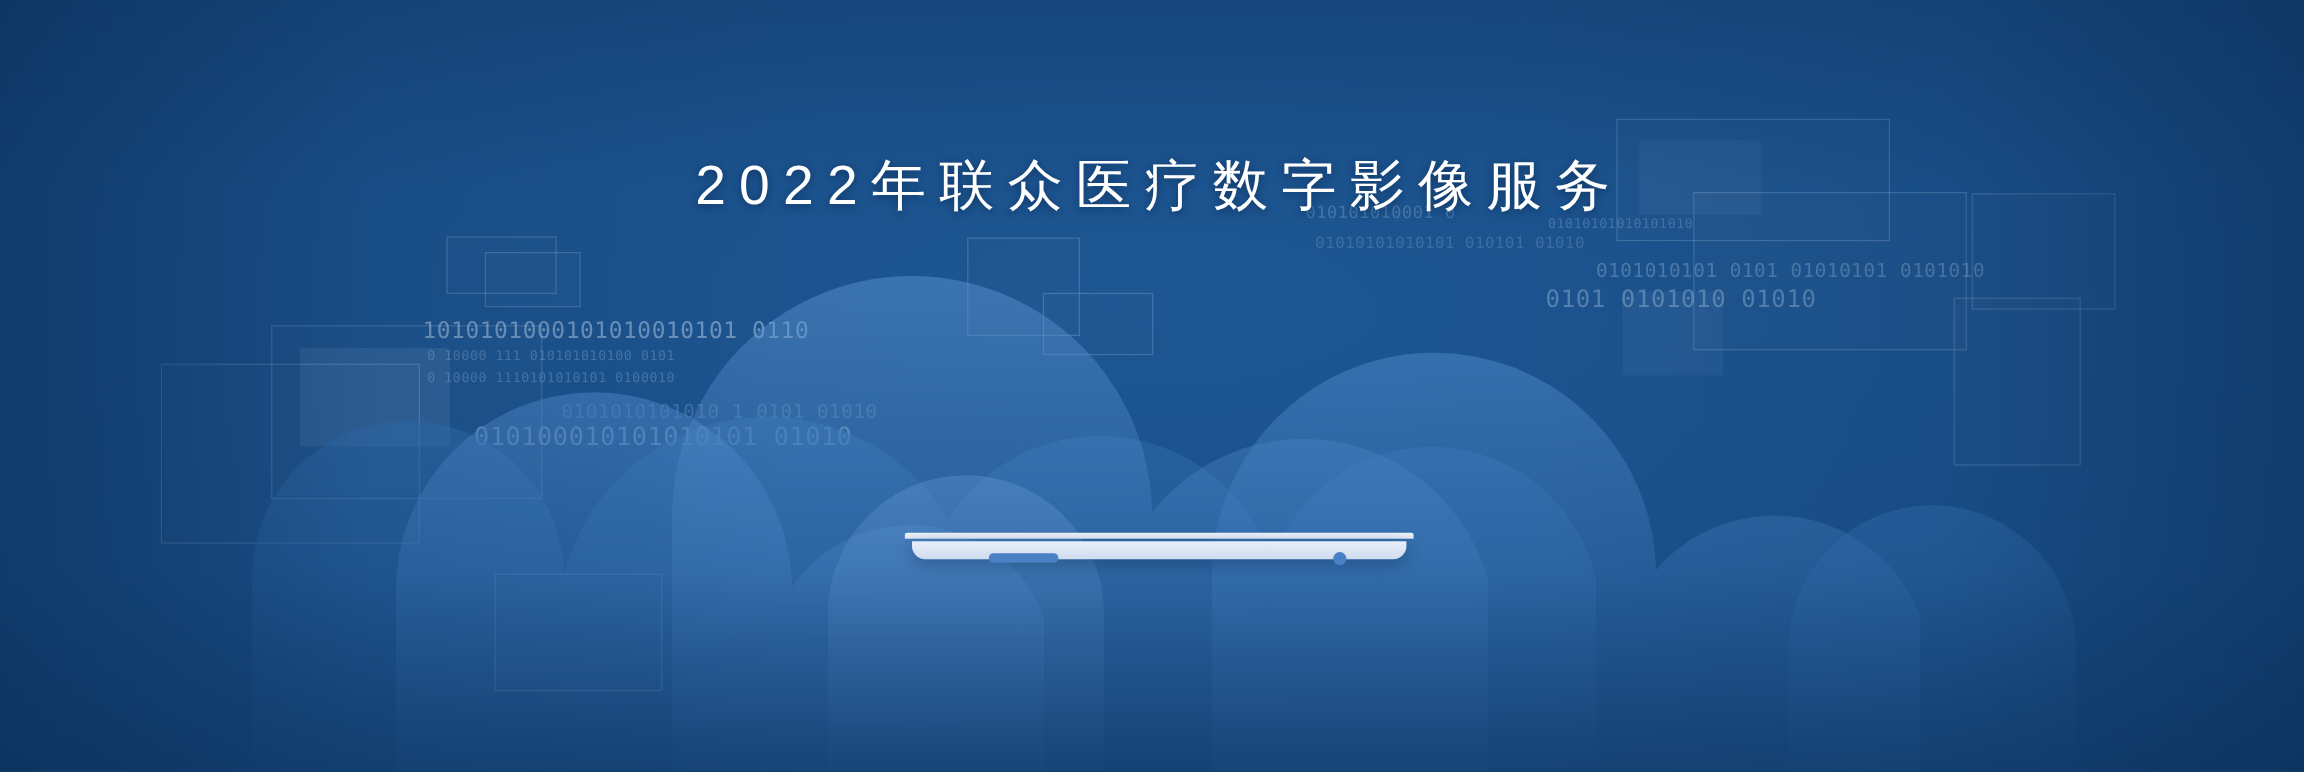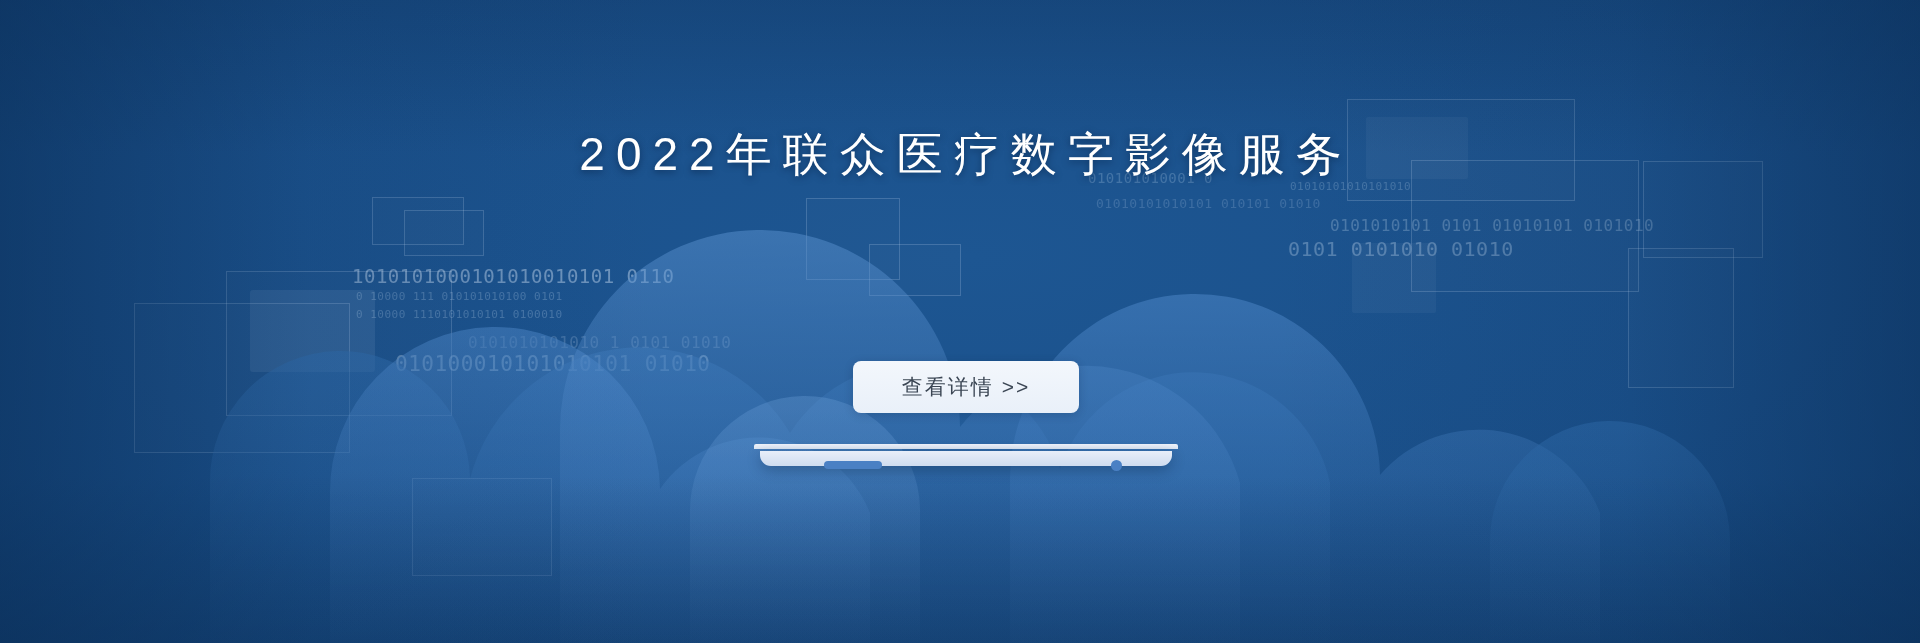--- a/index.html
+++ b/index.html
@@ -252,21 +252,20 @@
       <path d="M 1490 460 L 1490 360 A 120 120 0 0 1 1730 356 L 1730 460 Z" fill="url(#cg1)"></path>
     </svg>
   </div>
 
   <div class="vignette"></div>
 
   <div class="headline">
     <span class="line">2022年联众医疗数字影像服务</span>
   </div>
 
-  <button class="cta">查看详情 &gt;&gt;</button>
 
   <div class="laptop">
     <div class="laptop-lip"></div>
     <div class="laptop-body">
       <div class="laptop-pill"></div>
       <div class="laptop-dot"></div>
     </div>
   </div>
 
 </div>

